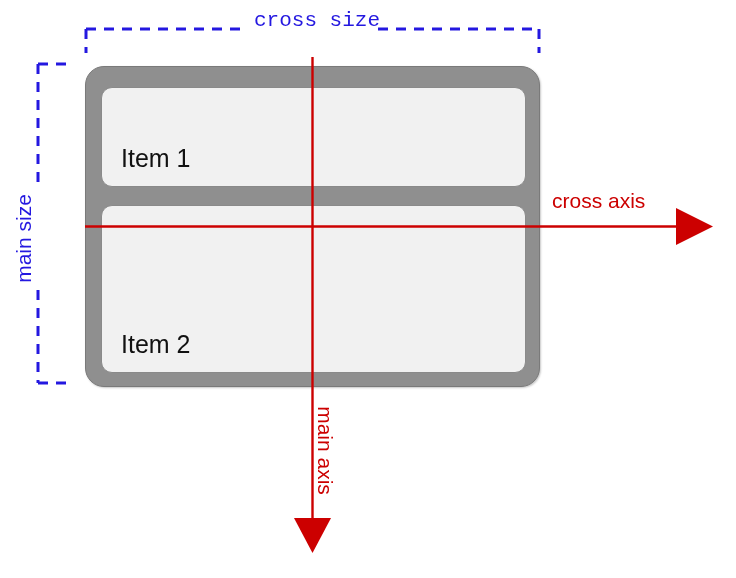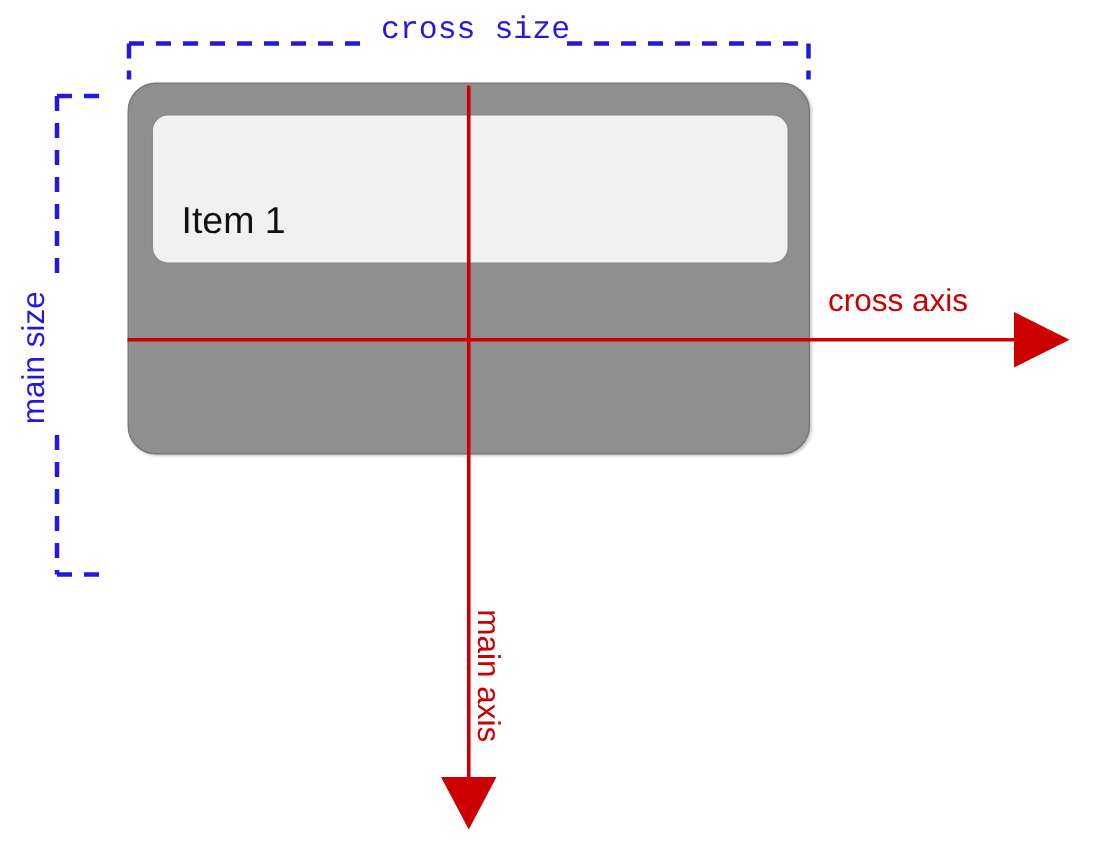--- a/index.html
+++ b/index.html
@@ -26,23 +26,23 @@
   }
   .lbl {
     position: absolute;
     white-space: nowrap;
     line-height: 1;
   }
   
   .flex-container {
     position: absolute;
     left: 85px;
-    top: 55px;
+    top: 66px;
     width: 455px;
-    height: 248px;
+    height: 321px;
     box-sizing: border-box;
     background: #8f8f8f;
     border-radius: 19px;
     border: 1px solid #7a7a7a;
     box-shadow: 1px 1px 2px rgba(0,0,0,0.22);
   }
   .flex-item {
     position: absolute;
     left: 15px;
     box-sizing: border-box;
@@ -116,20 +116,23 @@
       <path d="M 38 290 L 38 383"></path>
       <path d="M 38 64 L 66 64"></path>
       <path d="M 38 383 L 66 383"></path>
     </g>
   </svg>
 
   <div class="flex-container">
     <div class="flex-item item-1">
       <span class="item-label">Item 1</span>
     </div>
+    <div class="flex-item item-2">
+      <span class="item-label">Item 2</span>
+    </div>
   </div>
 
   <svg class="layer" viewBox="0 0 736 578" xmlns="http://www.w3.org/2000/svg">
     <g>
       <line x1="312.5" y1="57" x2="312.5" y2="520" stroke="#cc0000" stroke-width="2.4"></line>
       <polygon points="294,518 331,518 312.5,553" fill="#cc0000"></polygon>
     </g>
     <g>
       <line x1="85" y1="226.5" x2="678" y2="226.5" stroke="#cc0000" stroke-width="2.4"></line>
       <polygon points="676,208 676,245 713,226.5" fill="#cc0000"></polygon>

